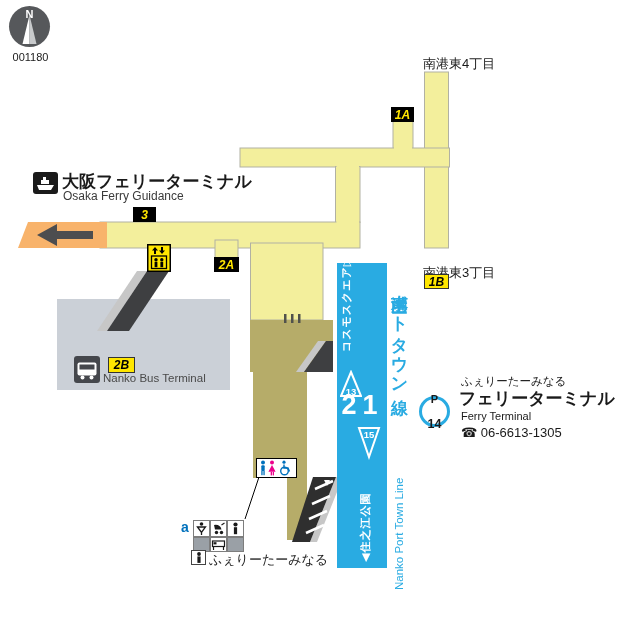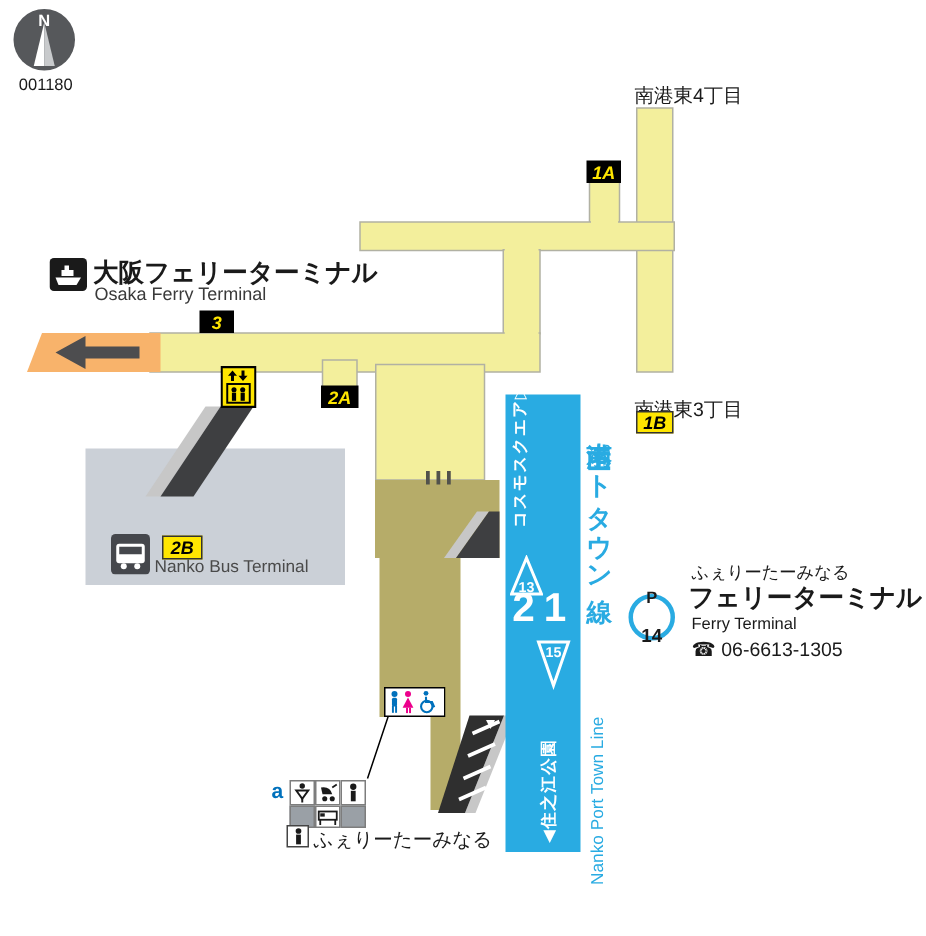--- a/index.html
+++ b/index.html
@@ -132,21 +132,21 @@
   <div class="ov exit light" style="left:108px;top:330px;width:27px;height:16px;">2B</div>
   <div class="ov exit dark" style="left:133px;top:207px;width:23px;height:15px;">3</div>
 
   <svg class="ov" style="left:33px;top:172px;" width="25" height="22">
     <rect x="0" y="0" width="25" height="22" rx="3" fill="#1a1a1a"></rect>
     <rect x="8" y="8" width="8" height="4" fill="#fff"></rect>
     <rect x="10" y="5" width="3" height="3" fill="#fff"></rect>
     <polygon points="4,13 21,13 18,18 6,18" fill="#fff"></polygon>
   </svg>
   <div class="ov poi-ja" style="left:62px;top:170px;">大阪フェリーターミナル</div>
-  <div class="ov poi-en" style="left:63px;top:189px;">Osaka Ferry Terminal</div>
+  <div class="ov poi-en" style="left:63px;top:189px;">Osaka Ferry Guidance</div>
 
   <svg class="ov" style="left:147px;top:244px;" width="24" height="28">
     <rect x="0.75" y="0.75" width="22.5" height="26.5" style="fill:var(--exit-yellow)" stroke="#000" stroke-width="1.5"></rect>
     <path d="M8 3 L11 6.5 H9 V10 H7 V6.5 H5 Z" fill="#000"></path>
     <path d="M15 10 L12 6.5 H14 V3 H16 V6.5 H18 Z" fill="#000"></path>
     <rect x="4.5" y="12" width="15" height="12.5" fill="none" stroke="#000" stroke-width="1.3"></rect>
     <circle cx="9" cy="15.8" r="1.7" fill="#000"></circle>
     <rect x="7.6" y="17.8" width="2.8" height="5.4" fill="#000"></rect>
     <circle cx="14.8" cy="15.8" r="1.7" fill="#000"></circle>
     <rect x="13.4" y="17.8" width="2.8" height="5.4" fill="#000"></rect>

